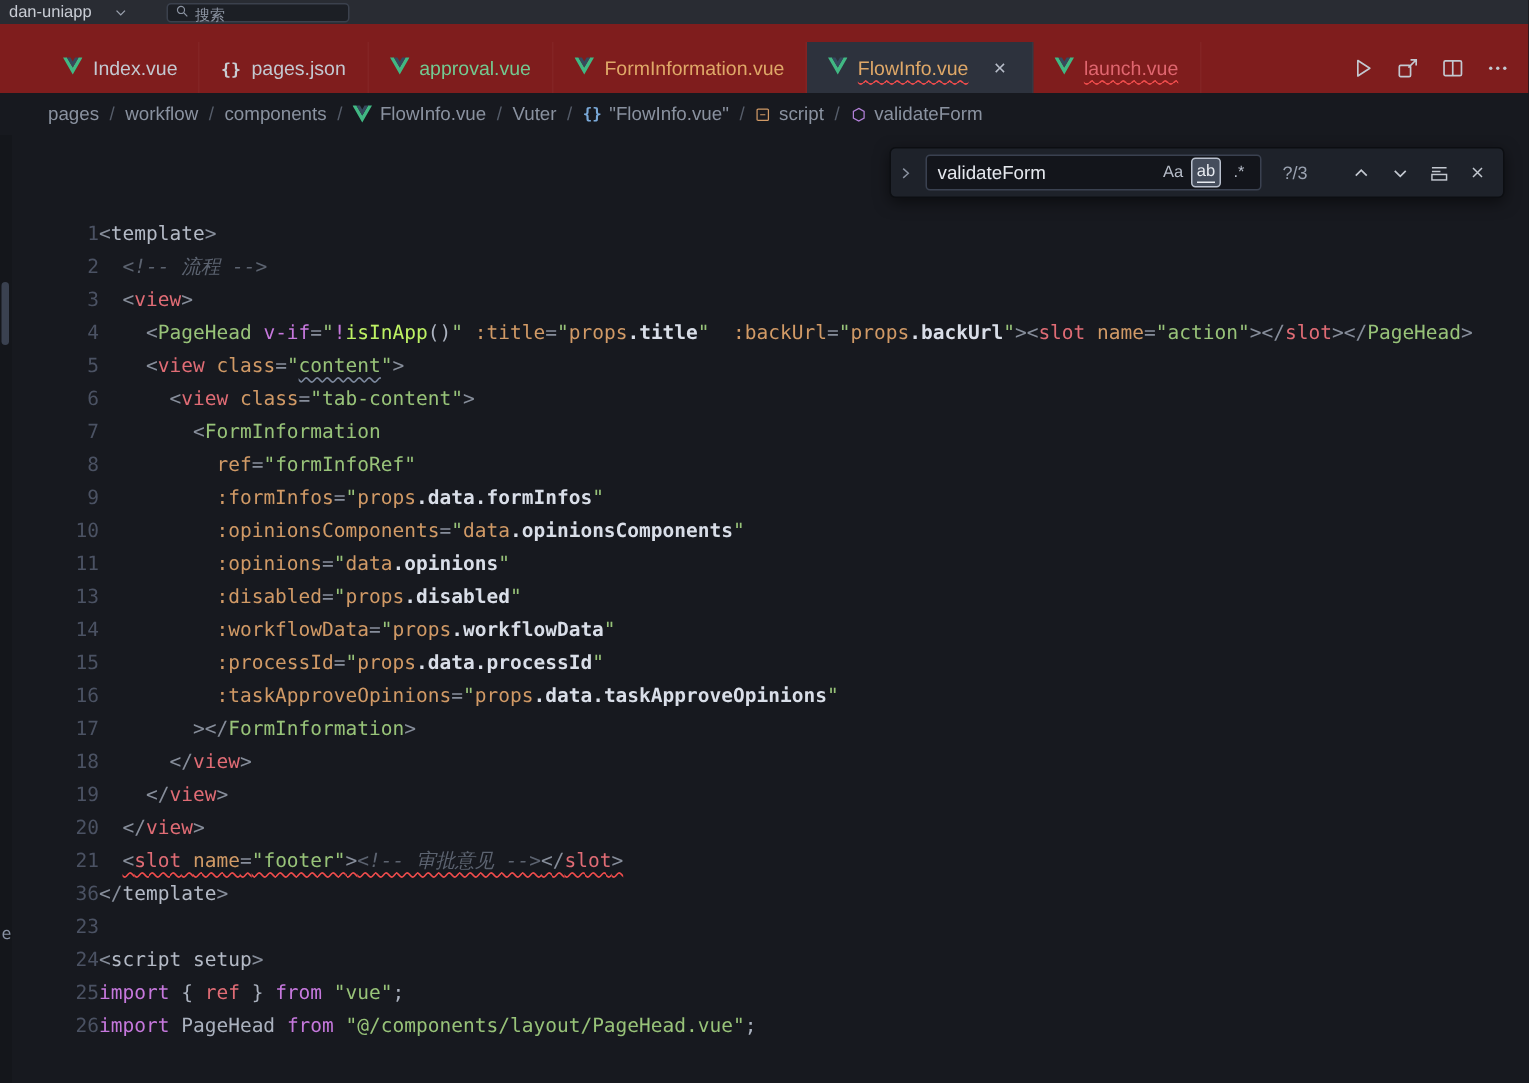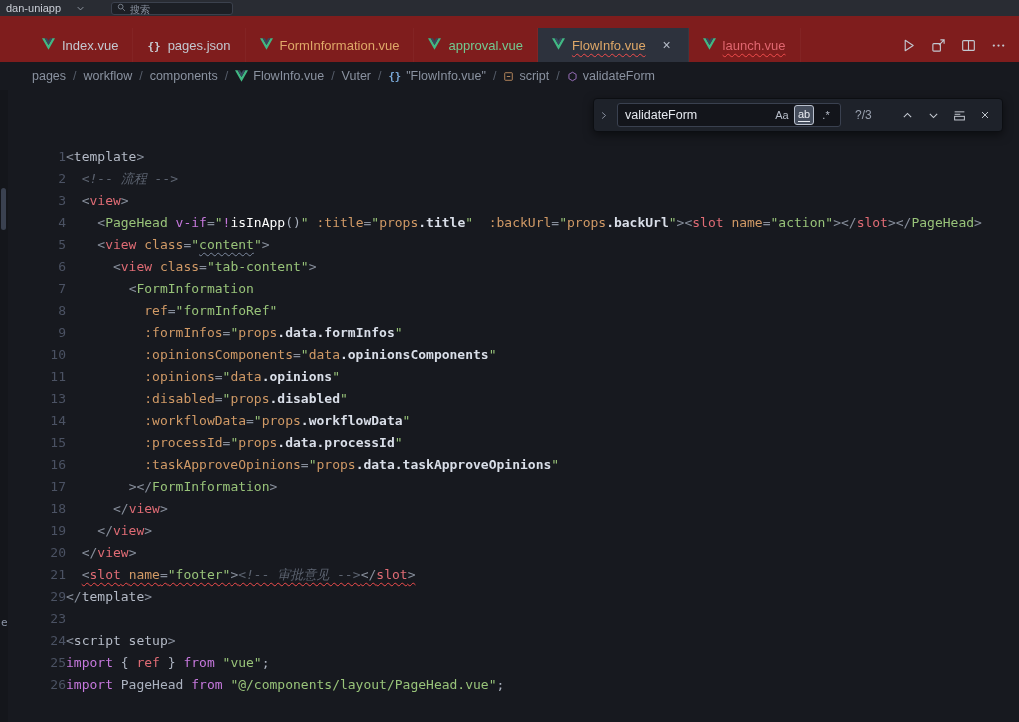--- a/index.html
+++ b/index.html
@@ -49,21 +49,21 @@
   .tk-br{color:#878e9b}
   .tk-pl{color:#abb2bf}
   .tk-gt{color:#b4bac6}
   .tk-tag{color:#e06c75}
   .tk-cmp{color:#98c379}
   .tk-att{color:#d19a66}
   .tk-str{color:#98c379}
   .tk-exv{color:#d19a66}
   .tk-prp{color:#d9dee8;font-weight:600}
   .tk-kw{color:#c678dd}
-  .tk-fn{color:#ffffff}
+  .tk-fn{color:#bef264}
   .tk-vr{color:#e06c75}
   .tk-com{color:#5c6370;font-style:italic}
   .sq-red{text-decoration:underline wavy #f14c4c;text-decoration-thickness:1px;text-underline-offset:3px}
   .sq-dim{text-decoration:underline wavy #7d899e;text-decoration-thickness:1px;text-underline-offset:3px}
 
   
   .findwidget{position:absolute;top:8px;right:16px;height:34px;background:#1e222a;
     border:1px solid #0c0e12;border-radius:4px;box-shadow:0 3px 10px rgba(0,0,0,.5);
     display:flex;align-items:center;gap:6px;padding:0 7px 0 2px;color:#c3c8d0}
   .fw-chevron{width:15px;height:100%;display:flex;align-items:center;justify-content:center}
@@ -112,28 +112,28 @@
       </div>
       <div class="tab">
         <span><span class="ic-braces">{}</span></span>
         <span class="tab-label" style="color: rgb(195, 200, 208);">pages.json</span>
       </div>
       <div class="tab">
         <span><svg width="13" height="12" viewBox="0 0 16 14">
             <path d="M0 0h3.2L8 8.2 12.8 0H16L8 14Z" fill="#41b883"></path>
             <path d="M3.2 0h2.9L8 3.3 9.9 0h2.9L8 8.2Z" fill="#35495e"></path>
           </svg></span>
+        <span class="tab-label" style="color: rgb(115, 201, 145);">approval.vue</span>
+      </div>
+      <div class="tab">
+        <span><svg width="13" height="12" viewBox="0 0 16 14">
+            <path d="M0 0h3.2L8 8.2 12.8 0H16L8 14Z" fill="#41b883"></path>
+            <path d="M3.2 0h2.9L8 3.3 9.9 0h2.9L8 8.2Z" fill="#35495e"></path>
+          </svg></span>
         <span class="tab-label" style="color: rgb(223, 168, 104);">FormInformation.vue</span>
-      </div>
-      <div class="tab">
-        <span><svg width="13" height="12" viewBox="0 0 16 14">
-            <path d="M0 0h3.2L8 8.2 12.8 0H16L8 14Z" fill="#41b883"></path>
-            <path d="M3.2 0h2.9L8 3.3 9.9 0h2.9L8 8.2Z" fill="#35495e"></path>
-          </svg></span>
-        <span class="tab-label" style="color: rgb(115, 201, 145);">approval.vue</span>
       </div>
       <div class="tab active">
         <span><svg width="13" height="12" viewBox="0 0 16 14">
             <path d="M0 0h3.2L8 8.2 12.8 0H16L8 14Z" fill="#41b883"></path>
             <path d="M3.2 0h2.9L8 3.3 9.9 0h2.9L8 8.2Z" fill="#35495e"></path>
           </svg></span>
         <span class="tab-label sq-red" style="color: rgb(223, 168, 104);">FlowInfo.vue</span>
         <span class="tab-close">×</span>
       </div>
       <div class="tab">
@@ -241,21 +241,21 @@
       <div class="code-line"><span class="ln">11</span><span class="code">          <span class="tk-att">:opinions</span><span class="tk-br">=</span><span class="tk-str">"</span><span class="tk-exv">data</span><span class="tk-prp">.opinions</span><span class="tk-str">"</span></span></div>
       <div class="code-line"><span class="ln">13</span><span class="code">          <span class="tk-att">:disabled</span><span class="tk-br">=</span><span class="tk-str">"</span><span class="tk-exv">props</span><span class="tk-prp">.disabled</span><span class="tk-str">"</span></span></div>
       <div class="code-line"><span class="ln">14</span><span class="code">          <span class="tk-att">:workflowData</span><span class="tk-br">=</span><span class="tk-str">"</span><span class="tk-exv">props</span><span class="tk-prp">.workflowData</span><span class="tk-str">"</span></span></div>
       <div class="code-line"><span class="ln">15</span><span class="code">          <span class="tk-att">:processId</span><span class="tk-br">=</span><span class="tk-str">"</span><span class="tk-exv">props</span><span class="tk-prp">.data.processId</span><span class="tk-str">"</span></span></div>
       <div class="code-line"><span class="ln">16</span><span class="code">          <span class="tk-att">:taskApproveOpinions</span><span class="tk-br">=</span><span class="tk-str">"</span><span class="tk-exv">props</span><span class="tk-prp">.data.taskApproveOpinions</span><span class="tk-str">"</span></span></div>
       <div class="code-line"><span class="ln">17</span><span class="code">        <span class="tk-br">&gt;&lt;/</span><span class="tk-cmp">FormInformation</span><span class="tk-br">&gt;</span></span></div>
       <div class="code-line"><span class="ln">18</span><span class="code">      <span class="tk-br">&lt;/</span><span class="tk-tag">view</span><span class="tk-br">&gt;</span></span></div>
       <div class="code-line"><span class="ln">19</span><span class="code">    <span class="tk-br">&lt;/</span><span class="tk-tag">view</span><span class="tk-br">&gt;</span></span></div>
       <div class="code-line"><span class="ln">20</span><span class="code">  <span class="tk-br">&lt;/</span><span class="tk-tag">view</span><span class="tk-br">&gt;</span></span></div>
       <div class="code-line"><span class="ln">21</span><span class="code">  <span class="tk-br sq-red">&lt;</span><span class="tk-tag sq-red">slot</span><span class="tk-pl sq-red"> </span><span class="tk-att sq-red">name</span><span class="tk-br sq-red">=</span><span class="tk-str sq-red">"footer"</span><span class="tk-br sq-red">&gt;</span><span class="tk-com sq-red">&lt;!-- 审批意见 --&gt;</span><span class="tk-br sq-red">&lt;/</span><span class="tk-tag sq-red">slot</span><span class="tk-br sq-red">&gt;</span></span></div>
-      <div class="code-line"><span class="ln">29</span><span class="code"><span class="tk-br">&lt;/</span><span class="tk-gt">template</span><span class="tk-br">&gt;</span></span></div>
+      <div class="code-line"><span class="ln">36</span><span class="code"><span class="tk-br">&lt;/</span><span class="tk-gt">template</span><span class="tk-br">&gt;</span></span></div>
       <div class="code-line"><span class="ln">23</span><span class="code"></span></div>
       <div class="code-line"><span class="ln">24</span><span class="code"><span class="tk-br">&lt;</span><span class="tk-gt">script</span><span class="tk-gt"> setup</span><span class="tk-br">&gt;</span></span></div>
       <div class="code-line"><span class="ln">25</span><span class="code"><span class="tk-kw">import</span><span class="tk-pl"> { </span><span class="tk-vr">ref</span><span class="tk-pl"> } </span><span class="tk-kw">from</span><span class="tk-pl"> </span><span class="tk-str">"vue"</span><span class="tk-pl">;</span></span></div>
       <div class="code-line"><span class="ln">26</span><span class="code"><span class="tk-kw">import</span><span class="tk-pl"> PageHead </span><span class="tk-kw">from</span><span class="tk-pl"> </span><span class="tk-str">"@/components/layout/PageHead.vue"</span><span class="tk-pl">;</span></span></div>
     </div>
 
   <div class="leftstrip">
     <div class="strip-indicator"></div>
     <span class="strip-letter">e</span>
   </div>

